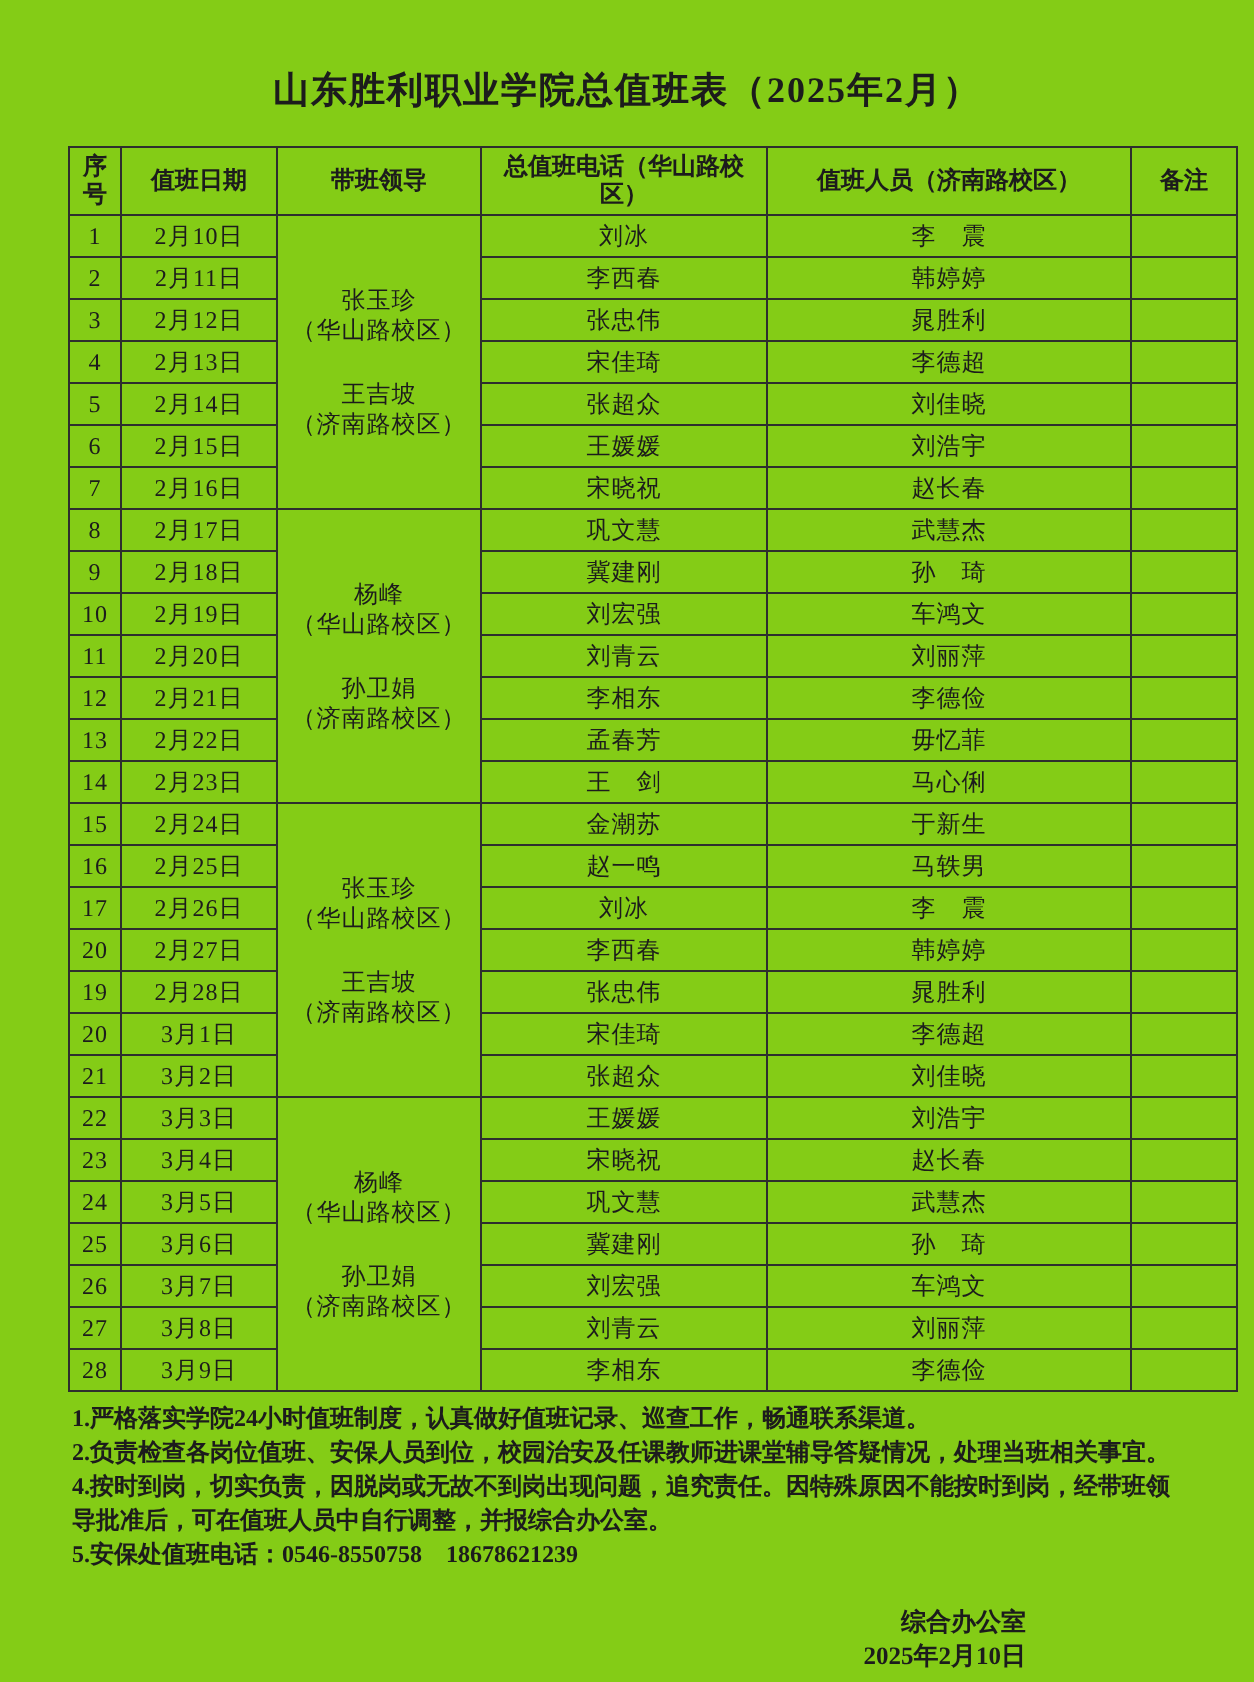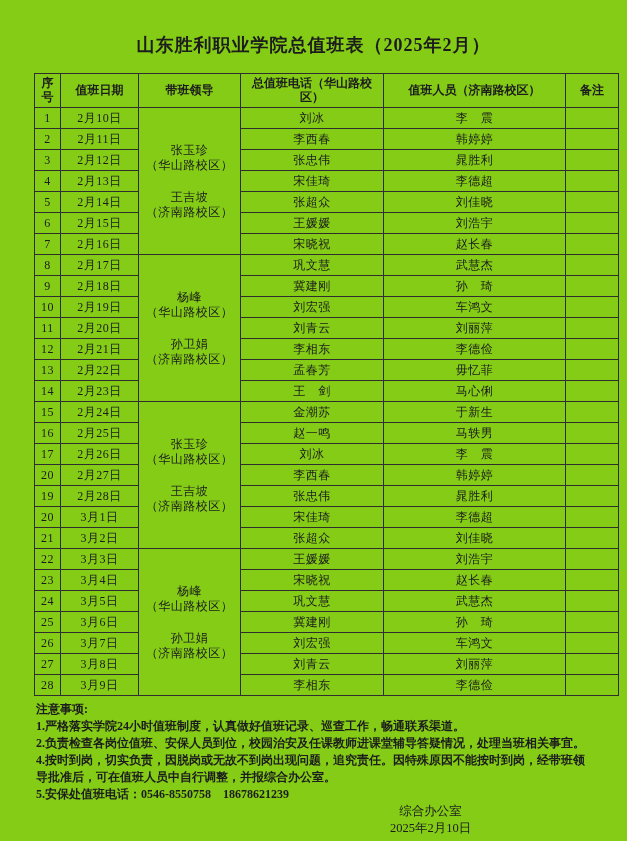--- a/index.html
+++ b/index.html
@@ -24,21 +24,21 @@
   table.duty td { height:20px; letter-spacing:0.5px; }
   td.leader { line-height:15px; letter-spacing:0; padding:0; }
   td.leader .gap { height:17px; }
   .notes {
     position:absolute; top:701px; left:36px; width:558px;
     font-size:12px; line-height:17px; font-weight:bold;
   }
   .note { white-space:pre-wrap; }
   .signature {
     position:absolute; top:803px; left:348px; width:165px;
-    text-align:center; font-size:12.5px; line-height:17px; font-weight:normal;
+    text-align:right; font-size:12.5px; line-height:17px; font-weight:bold;
   }
 </style>
 </head>
 <body>
 
 <div class="page">
 
   <div class="title">山东胜利职业学院总值班表（2025年2月）</div>
 
   <table class="duty">
@@ -282,21 +282,20 @@
           <td>28</td>
           <td>3月9日</td>
           <td>李相东</td>
           <td>李德俭</td>
           <td></td>
         </tr>
       </tbody>
   </table>
 
   <div class="notes">
-    <div class="note">注意事项:</div>
     <div class="note">1.严格落实学院24小时值班制度，认真做好值班记录、巡查工作，畅通联系渠道。</div>
     <div class="note">2.负责检查各岗位值班、安保人员到位，校园治安及任课教师进课堂辅导答疑情况，处理当班相关事宜。</div>
     <div class="note">4.按时到岗，切实负责，因脱岗或无故不到岗出现问题，追究责任。因特殊原因不能按时到岗，经带班领导批准后，可在值班人员中自行调整，并报综合办公室。</div>
     <div class="note">5.安保处值班电话：0546-8550758    18678621239</div>
   </div>
 
   <div class="signature">
     <div>综合办公室</div>
     <div>2025年2月10日</div>
   </div>

